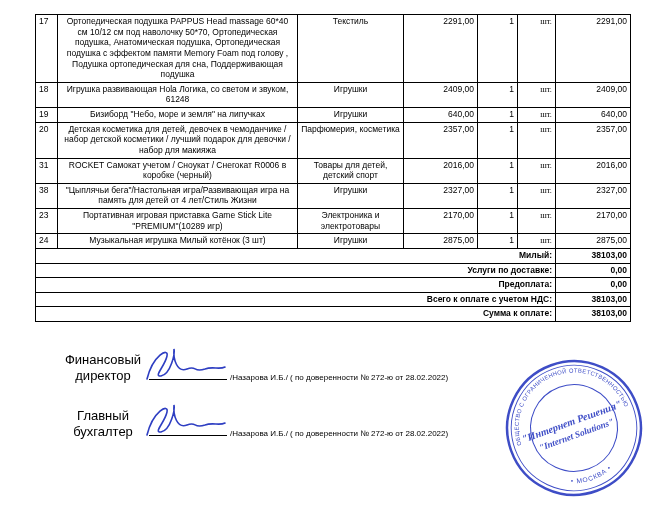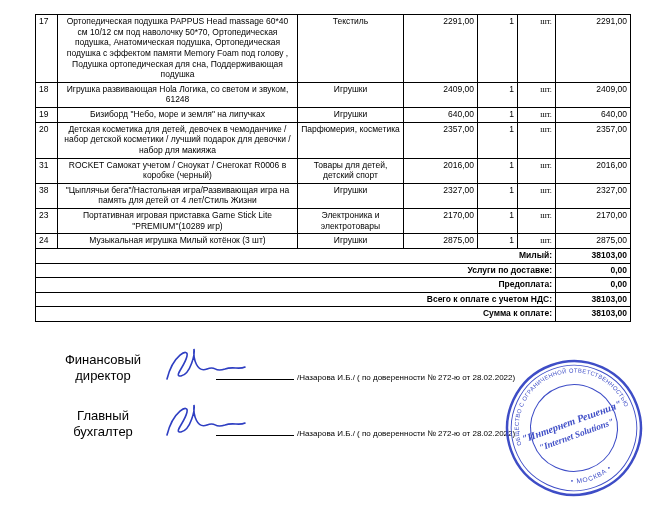--- a/index.html
+++ b/index.html
@@ -25,21 +25,21 @@
   td.totals-label, td.totals-value {
     font-weight:bold; font-size:11px; text-align:right; padding:2px 4px;
   }
 
   .signatures { margin-top:30px; margin-left:22px; }
   .sig-row { display:flex; align-items:flex-end; margin-bottom:24px; }
   .sig-role {
     width:92px; text-align:center; font-size:13px; line-height:1.2;
     padding-bottom:1px;
   }
-  .sig-line-wrap { position:relative; margin-left:20px;padding-left:47px; }
+  .sig-line-wrap { position:relative; margin-left:0; }
   .sig-line {
     display:inline-block; width:78px; height:12px;
     border-bottom:1px solid #000;
   }
   .autograph { position:absolute; left:-8px; bottom:-3px; pointer-events:none; }
   .sig-note { font-size:8px; margin-left:3px; padding-bottom:1px; white-space:nowrap; }
 
   .stamp {
     position:absolute; right:14px; bottom:16px; width:142px; height:142px;
     transform:rotate(-20deg); opacity:.92;

